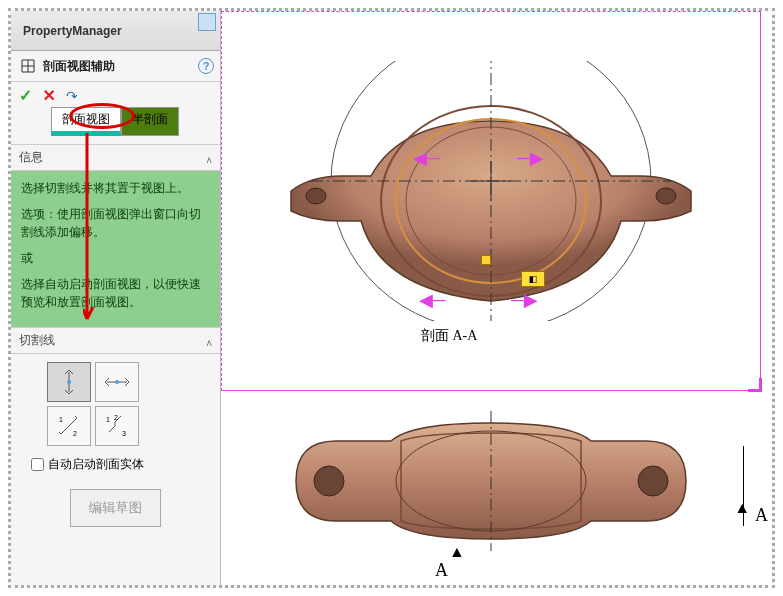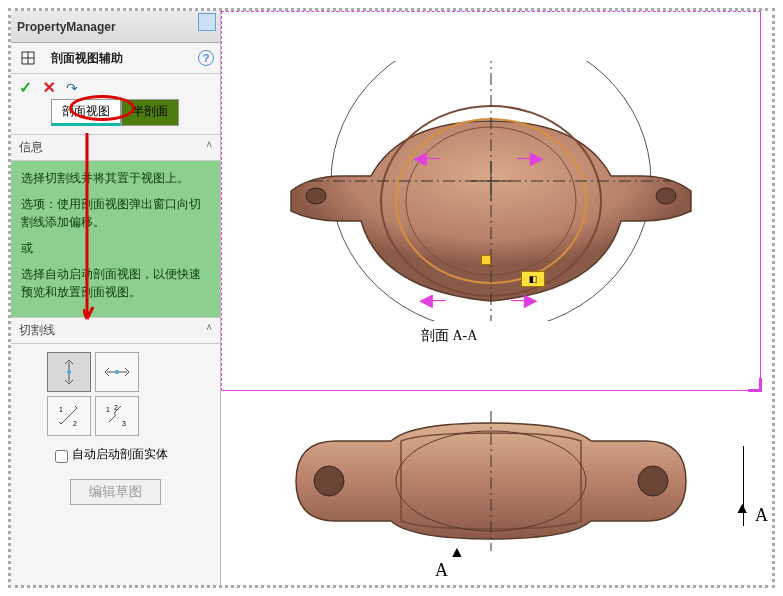--- a/index.html
+++ b/index.html
@@ -22,42 +22,42 @@
     .panel {
       width: 210px;
       background: #f5f5f5;
       border-right: 1px solid #bbb;
       display: flex;
       flex-direction: column;
     }
     .pm-header {
       background: linear-gradient(#eaeaea, #dcdcdc);
       border-bottom: 1px solid #aaa;
-      height: 32px;
+      height: 40px;
       display: flex;
       align-items: center;
-      padding: 0 6px;
+      padding: 0 12px;
       font-weight: bold;
       color: #333;
       position: relative;
     }
     .pm-header .pin {
       position: absolute;
       right: 4px;
       top: 2px;
       width: 18px; height: 18px;
       border: 1px solid #6aa0d8;
       background: #cce0f5;
     }
     .assist-row {
       padding: 6px 8px;
       border-bottom: 1px solid #ccc;
       display: flex;
       align-items: center;
-      gap: 14px;
+      gap: 6px;
       position: relative;
     }
     .assist-row .assist-icon {
       width: 18px; height: 18px;
       display: inline-flex;
       align-items: center; justify-content: center;
     }
     .assist-row .assist-title {
       font-weight: bold;
       color: #222;
@@ -91,38 +91,38 @@
     }
     .tab {
       border: 1px solid #999;
       background: #4d7c0f;
       padding: 3px 10px;
       font-size: 12px;
       cursor: pointer;
     }
     .tab.active {
       background: #fff;
-      border-bottom: 3px solid #14b8a6;
+      border-bottom: 5px solid #14b8a6;
     }
     .red-circle {
       position: absolute;
       left: 58px; top: -4px;
       width: 66px; height: 26px;
       border: 3px solid #d00;
       border-radius: 50%;
       pointer-events: none;
     }
     .section-header {
       padding: 4px 8px;
       border-top: 1px solid #ccc;
       border-bottom: 1px solid #ccc;
       background: #f4f4f4;
       display: flex;
       justify-content: space-between;
-      align-items: flex-start;
+      align-items: flex-end;
       color: #444;
     }
     .chev { color: #666; font-size: 10px; }
     .info-body {
       background: #8ccf8e;
       padding: 8px 10px;
       color: #0a3a0a;
       line-height: 1.5;
       font-size: 12px;
     }
@@ -143,29 +143,29 @@
       background: #f8f8f8;
       display: flex;
       align-items: center; justify-content: center;
       cursor: pointer;
       font-size: 10px;
       color: #444;
     }
     .ibtn.sel { background: #d8d8d8; border-color: #777; }
     .check-row {
       display: flex;
-      align-items: flex-end;
+      align-items: center;
       gap: 4px;
-      margin-left: 36px;
+      margin-left: 12px;
       margin-bottom: 16px;
     }
     .edit-sketch {
       margin: 0 auto;
       display: block;
-      padding: 3px 18px;
+      padding: 9px 18px;
       border: 1px solid #aaa;
       background: #f0f0f0;
       color: #999;
     }
     .red-arrow {
       position: absolute;
       left: 72px; top: 118px;
       pointer-events: none;
     }
     .canvas {

